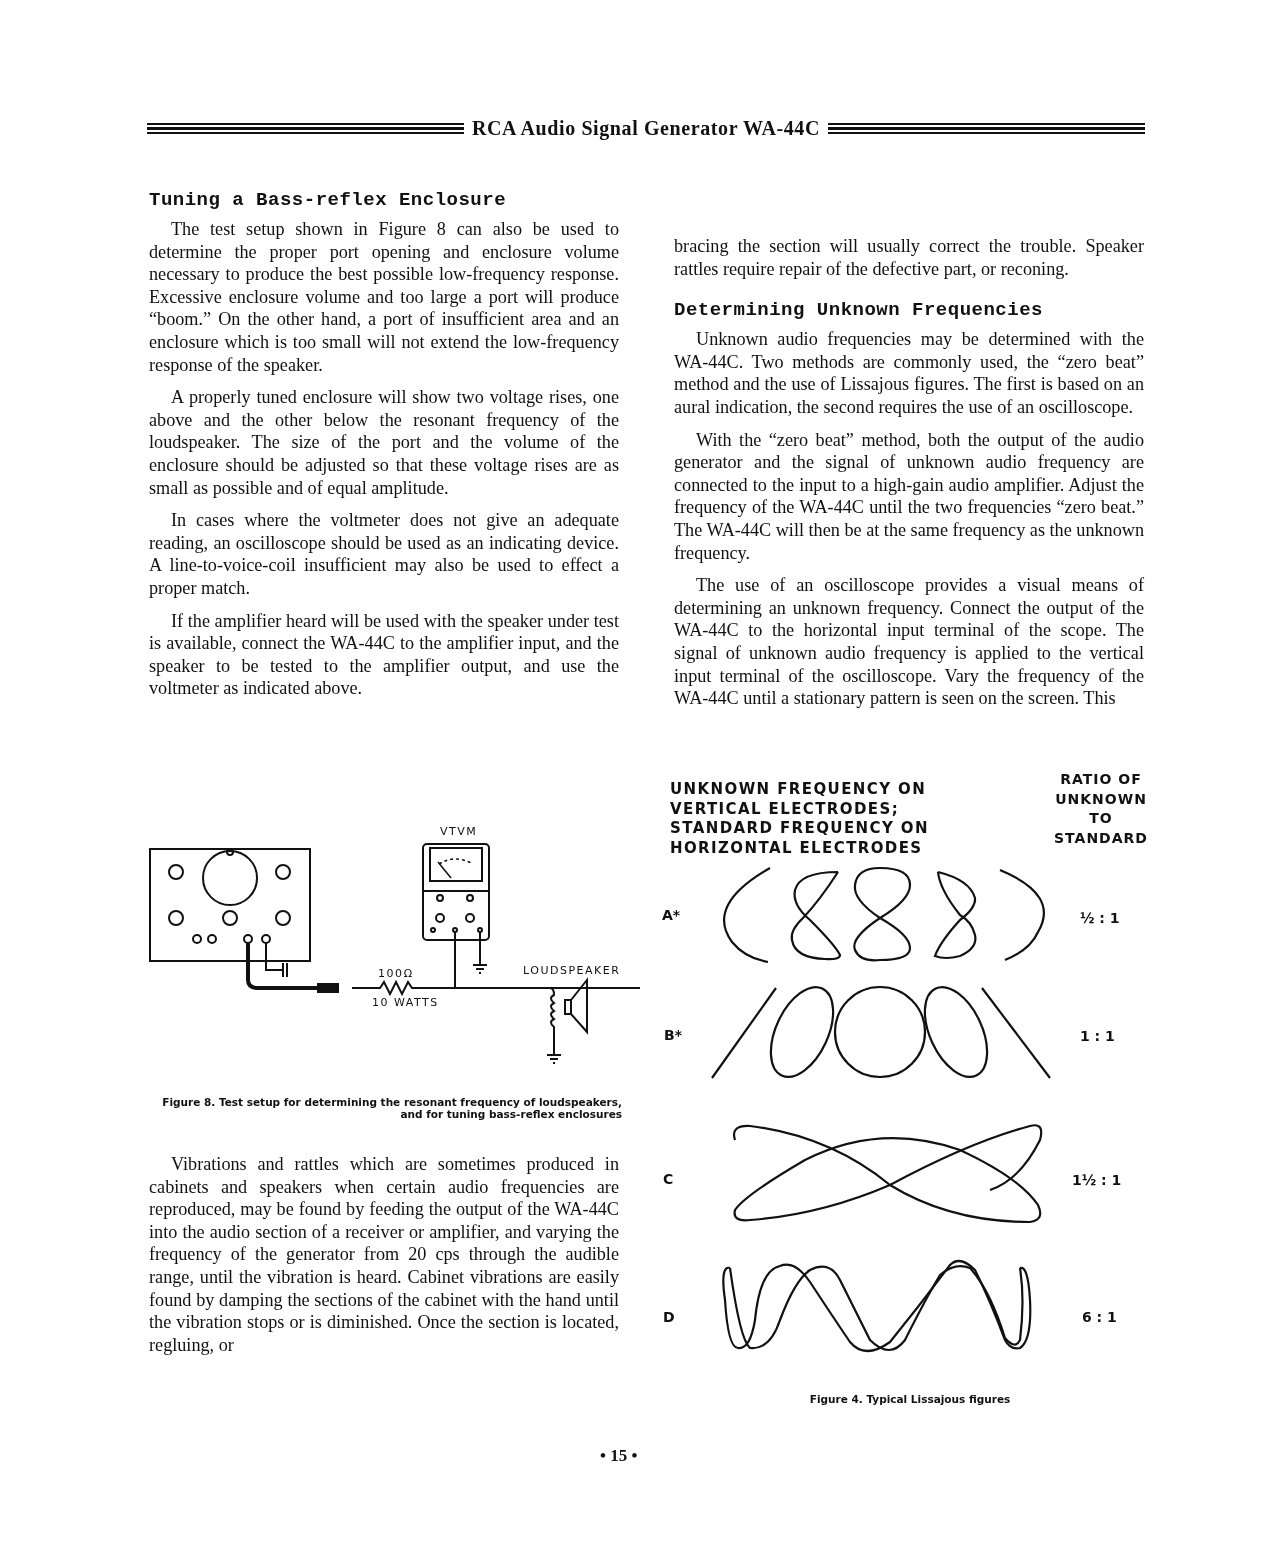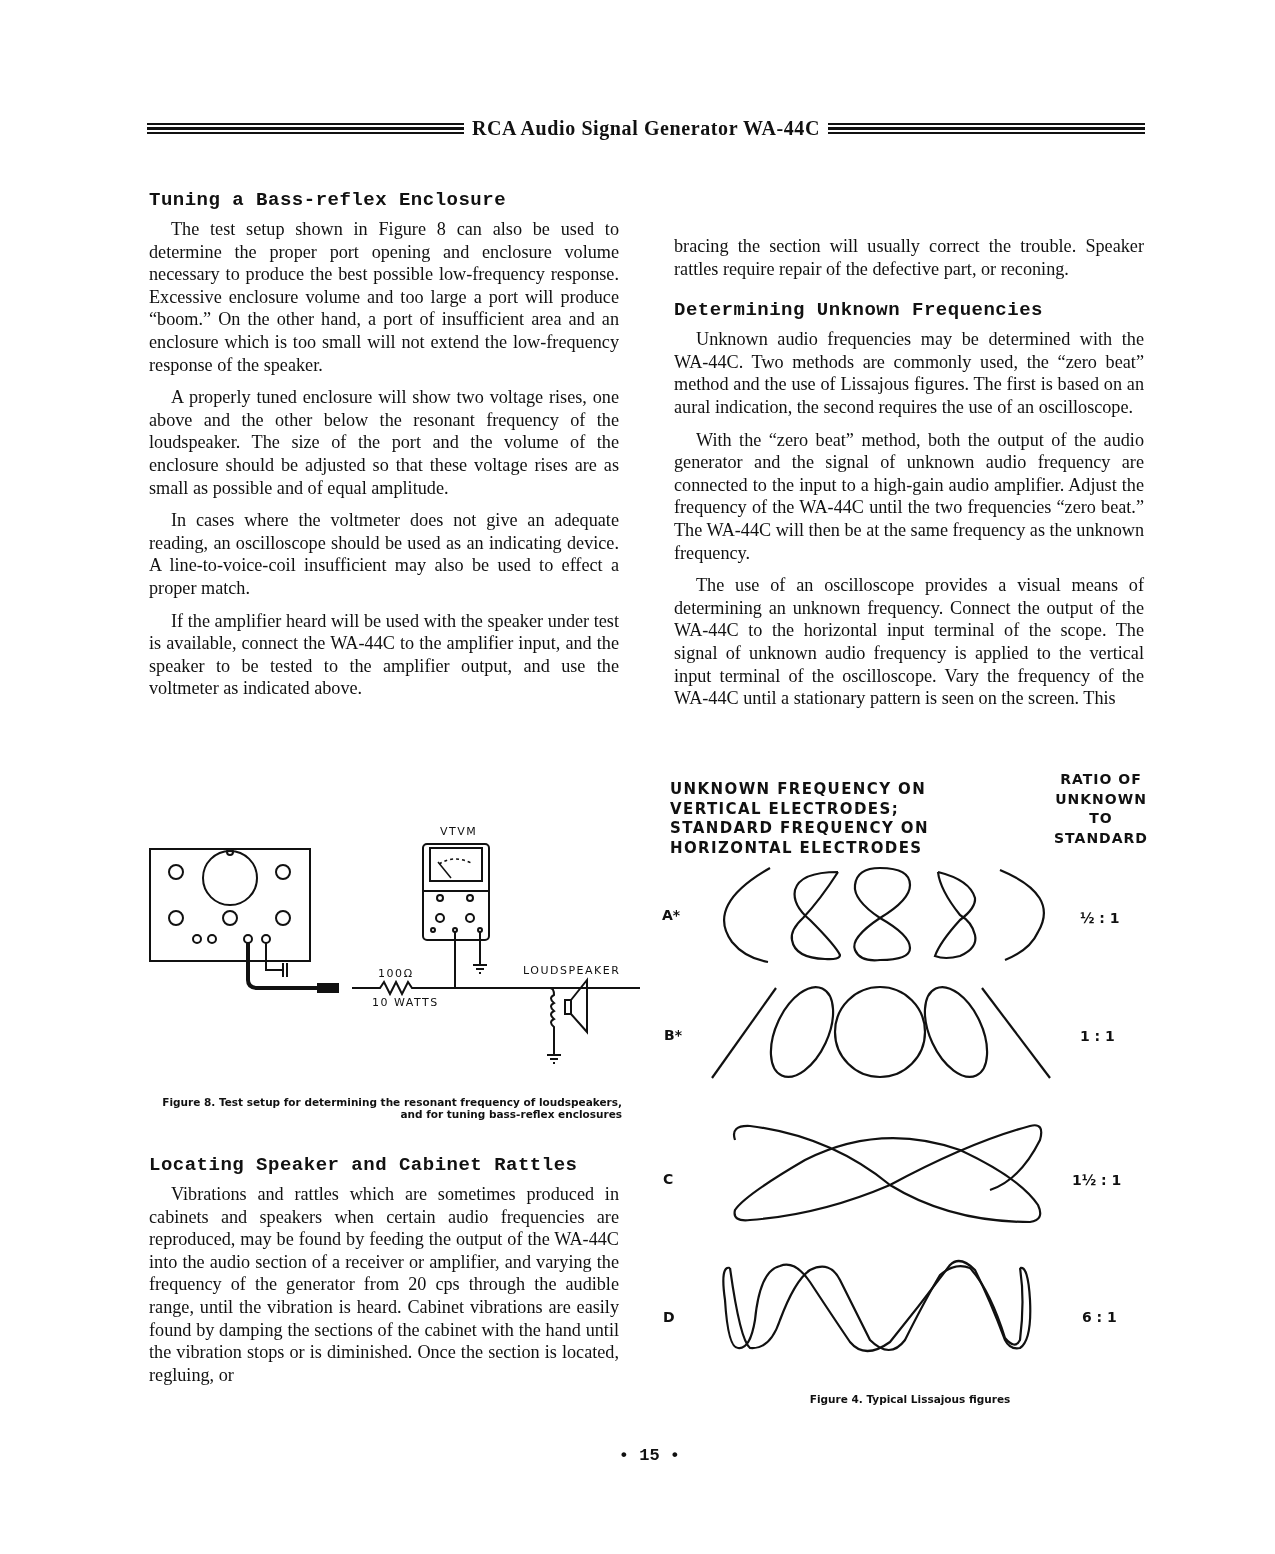--- a/index.html
+++ b/index.html
@@ -15,21 +15,21 @@
   h2 { font-family:Liberation Mono, monospace; font-weight:bold; font-size:19px; margin:0 0 6px 0; letter-spacing:0.5px; line-height:24px; }
   p { margin:0 0 10px 0; text-indent:22px; }
   p.noindent { text-indent:0; }
   .fig8 { position:absolute; left:140px; top:820px; width:500px; height:255px; }
   .fig8-caption { position:absolute; left:148px; top:1096px; width:474px; font-family:"DejaVu Sans",sans-serif; font-weight:bold; font-size:10.5px; line-height:12px; text-align:right; }
   .sec3 { position:absolute; left:149px; top:1153px; width:470px; font-size:18.2px; line-height:22.6px; text-align:justify; }
   .lj-head-left { position:absolute; left:670px; top:780px; font-family:"DejaVu Sans",sans-serif; font-weight:bold; font-size:15px; line-height:19.5px; letter-spacing:1.4px; }
   .lj-head-right { position:absolute; left:1042px; top:770px; width:118px; text-align:center; font-family:"DejaVu Sans",sans-serif; font-weight:bold; font-size:14px; line-height:19.5px; letter-spacing:1px; }
   .lj-fig { position:absolute; left:660px; top:860px; width:500px; height:520px; }
   .lj-caption { position:absolute; left:760px; top:1393px; width:300px; text-align:center; font-family:"DejaVu Sans",sans-serif; font-weight:bold; font-size:10.5px; }
-  .page-num { position:absolute; left:600px; top:1446px; width:80px; text-align:right; font-family:Liberation Mono, monospace; font-weight:bold; font-size:17px; }
+  .page-num { position:absolute; left:600px; top:1446px; width:80px; text-align:left; font-family:Liberation Serif, serif; font-weight:bold; font-size:17px; }
   .diag-label { font-family:"DejaVu Sans",sans-serif; font-size:11px; letter-spacing:1.5px; fill:#111; }
   .lj-letter { font-family:"DejaVu Sans",sans-serif; font-weight:bold; font-size:14px; fill:#111; }
   .lj-ratio { font-family:"DejaVu Sans",sans-serif; font-weight:bold; font-size:14px; fill:#111; }
 </style>
 </head>
 <body>
 
 <div class="header">
   <div class="rule">
       <span class="t1"></span>
@@ -94,21 +94,20 @@
   </g>
   <text class="diag-label" x="300" y="15" stroke="none">VTVM</text>
   <text class="diag-label" x="238" y="157" stroke="none">100Ω</text>
   <text class="diag-label" x="232" y="186" stroke="none">10 WATTS</text>
   <text class="diag-label" x="383" y="154" stroke="none">LOUDSPEAKER</text>
 </svg>
 
 <div class="fig8-caption">Figure 8. Test setup for determining the resonant frequency of loudspeakers, and for tuning bass-reflex enclosures</div>
 
 <div class="sec3">
-  <h2>Locating Speaker and Cabinet Rattles</h2>
   <p>Vibrations and rattles which are sometimes produced in cabinets and speakers when certain audio frequencies are reproduced, may be found by feeding the output of the WA-44C into the audio section of a receiver or amplifier, and varying the frequency of the generator from 20 cps through the audible range, until the vibration is heard. Cabinet vibrations are easily found by damping the sections of the cabinet with the hand until the vibration stops or is diminished. Once the section is located, regluing, or</p>
 </div>
 
 <div class="col col-right">
   <p class="noindent" style="margin-bottom:18px;">bracing the section will usually correct the trouble. Speaker rattles require repair of the defective part, or reconing.</p>
   <h2>Determining Unknown Frequencies</h2>
   <p>Unknown audio frequencies may be determined with the WA-44C. Two methods are commonly used, the “zero beat” method and the use of Lissajous figures. The first is based on an aural indication, the second requires the use of an oscilloscope.</p>
   <p>With the “zero beat” method, both the output of the audio generator and the signal of unknown audio frequency are connected to the input to a high-gain audio amplifier. Adjust the frequency of the WA-44C until the two frequencies “zero beat.” The WA-44C will then be at the same frequency as the unknown frequency.</p>
   <p>The use of an oscilloscope provides a visual means of determining an unknown frequency. Connect the output of the WA-44C to the horizontal input terminal of the scope. The signal of unknown audio frequency is applied to the vertical input terminal of the oscilloscope. Vary the frequency of the WA-44C until a stationary pattern is seen on the screen. This</p>
 </div>

